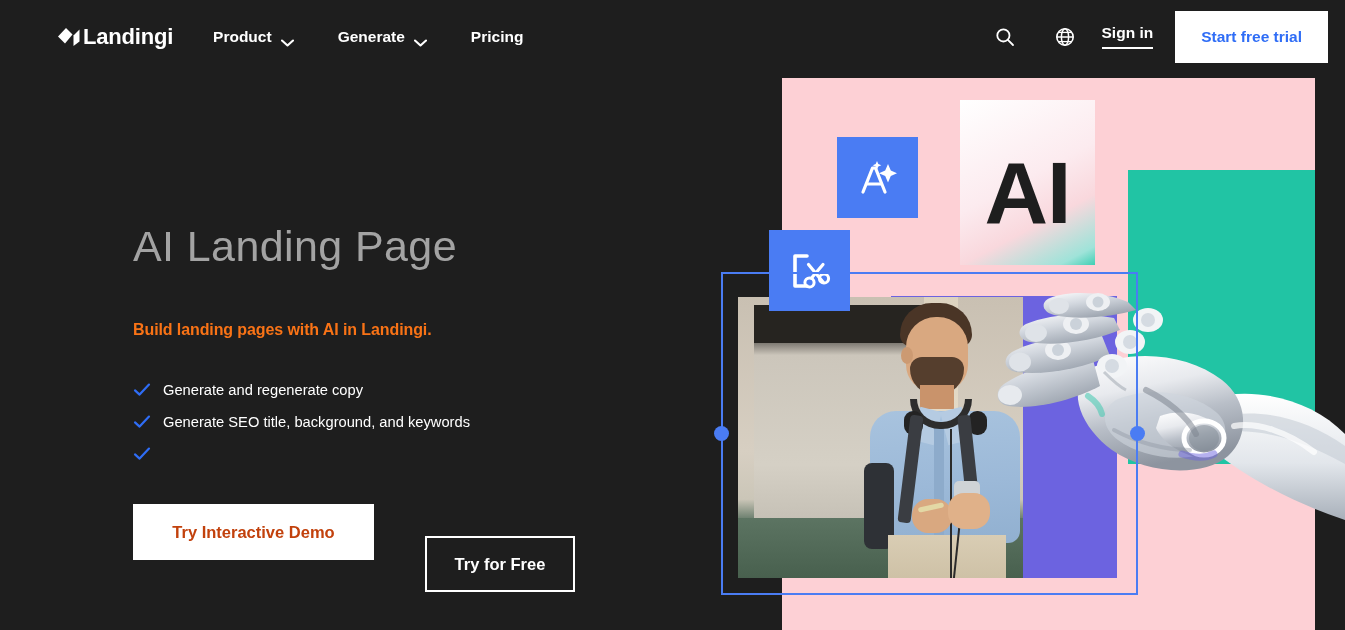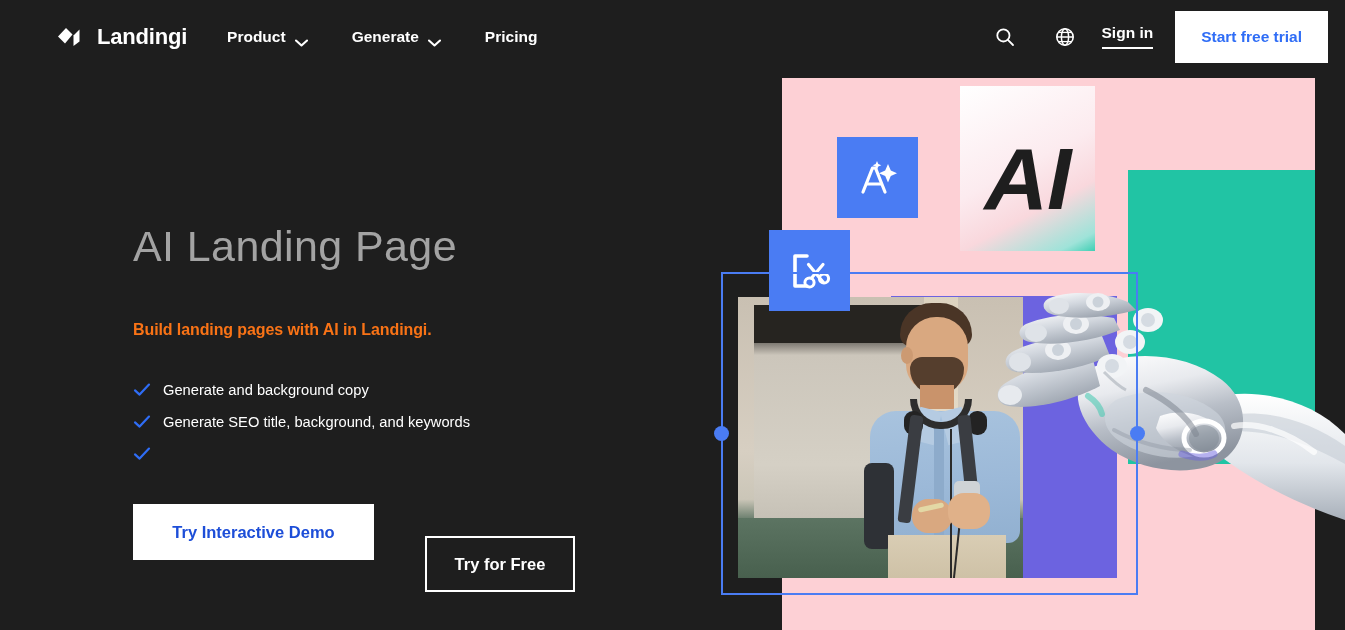--- a/index.html
+++ b/index.html
@@ -13,21 +13,21 @@
   .page { position: relative; width: 1345px; height: 630px; background: #1e1e1e; }
 
   
   .navbar {
     position: absolute; top: 0; left: 0;
     width: 1345px; height: 73px;
     background: #1e1e1e;
     display: flex; align-items: center;
   }
   .nav-left { display: flex; align-items: center; padding-left: 56px; }
-  .brand { display: flex; align-items: center; gap: 15px; margin-right: 24px; cursor: pointer; }
+  .brand { display: flex; align-items: center; gap: 1px; margin-right: 24px; cursor: pointer; }
   .brand-mark { width: 26px; height: 22px; display: block; }
   .brand-name {
     color: #ffffff; font-size: 22px; font-weight: bold; letter-spacing: -0.2px;
   }
   .nav-links { display: flex; align-items: center; gap: 12px; }
   .nav-link {
     color: #ffffff; font-size: 15.5px; font-weight: bold;
     padding: 8px 16px; cursor: pointer; display: flex; align-items: center; gap: 9px;
     white-space: nowrap;
   }
@@ -70,43 +70,43 @@
   }
   .check { width: 18px; height: 18px; flex: 0 0 18px; display: block; }
   .feature-text { color: #ffffff; font-size: 14.7px; }
 
   .cta-row { margin-top: 34px; display: flex; gap: 51px; }
   .btn {
     height: 56px; display: flex; align-items: center; justify-content: center;
     font-size: 16.5px; font-weight: bold; cursor: pointer;
     font-family: "Liberation Sans", sans-serif;
   }
-  .btn-primary { background: #ffffff; color: #1d4ed8; width: 241px; border: none; }
+  .btn-primary { background: #ffffff; color: #c2410c; width: 241px; border: none; }
   .btn-secondary {
     background: transparent; color: #ffffff; width: 150px;
     border: 2px solid #ffffff;
     margin-top: 32px;
   }
 
   
   .art { position: absolute; left: 700px; top: 70px; width: 645px; height: 560px; overflow: hidden; }
   .art-inner { position: absolute; left: 0; top: 0; width: 645px; height: 560px; }
 
   .pink-backdrop {
     position: absolute; left: 82px; top: 8px; width: 533px; height: 552px;
     background: #fdd0d5;
   }
   .teal-block {
     position: absolute; left: 428px; top: 100px; width: 187px; height: 294px;
     background: #21c4a4;
   }
   .ai-card {
-    position: absolute; left: 260px; top: 16px; width: 135px; height: 165px;
+    position: absolute; left: 260px; top: 30px; width: 135px; height: 165px;
     background: linear-gradient(152deg, #ffffff 0%, #fcebef 48%, #f9d8dd 70%, #9fe3d9 92%, #3fcfb4 100%);
-    display: flex; align-items: center; justify-content: center; font-style: italic;
+    display: flex; align-items: center; justify-content: center;
   }
   .ai-text {
     color: #1e1e1e; font-size: 88px; font-weight: bold;
     letter-spacing: -1px; line-height: 1; margin-top: 20px;
   }
 
   
   .photo-wrap {
     position: absolute; left: 38px; top: 227px; width: 285px; height: 281px;
     overflow: hidden; background: #2a2a2a;
@@ -278,21 +278,21 @@
     <h1 class="hero-title">AI Landing Page</h1>
     <p class="hero-sub">Build landing pages with AI in Landingi.</p>
 
     <ul class="feature-list">
       <li class="feature-item">
         <span class="check">
           <svg width="18" height="18" viewBox="0 0 18 18">
               <path d="M2 9.4 L6.6 13.6 L16 3.6" stroke="#2f6df6" stroke-width="2.2" fill="none" stroke-linecap="round" stroke-linejoin="round"></path>
             </svg>
         </span>
-        <span class="feature-text">Generate and background copy</span>
+        <span class="feature-text">Generate and regenerate copy</span>
       </li>
       <li class="feature-item">
         <span class="check">
           <svg width="18" height="18" viewBox="0 0 18 18">
               <path d="M2 9.4 L6.6 13.6 L16 3.6" stroke="#2f6df6" stroke-width="2.2" fill="none" stroke-linecap="round" stroke-linejoin="round"></path>
             </svg>
         </span>
         <span class="feature-text">Generate SEO title, background, and keywords</span>
       </li>
       <li class="feature-item">

